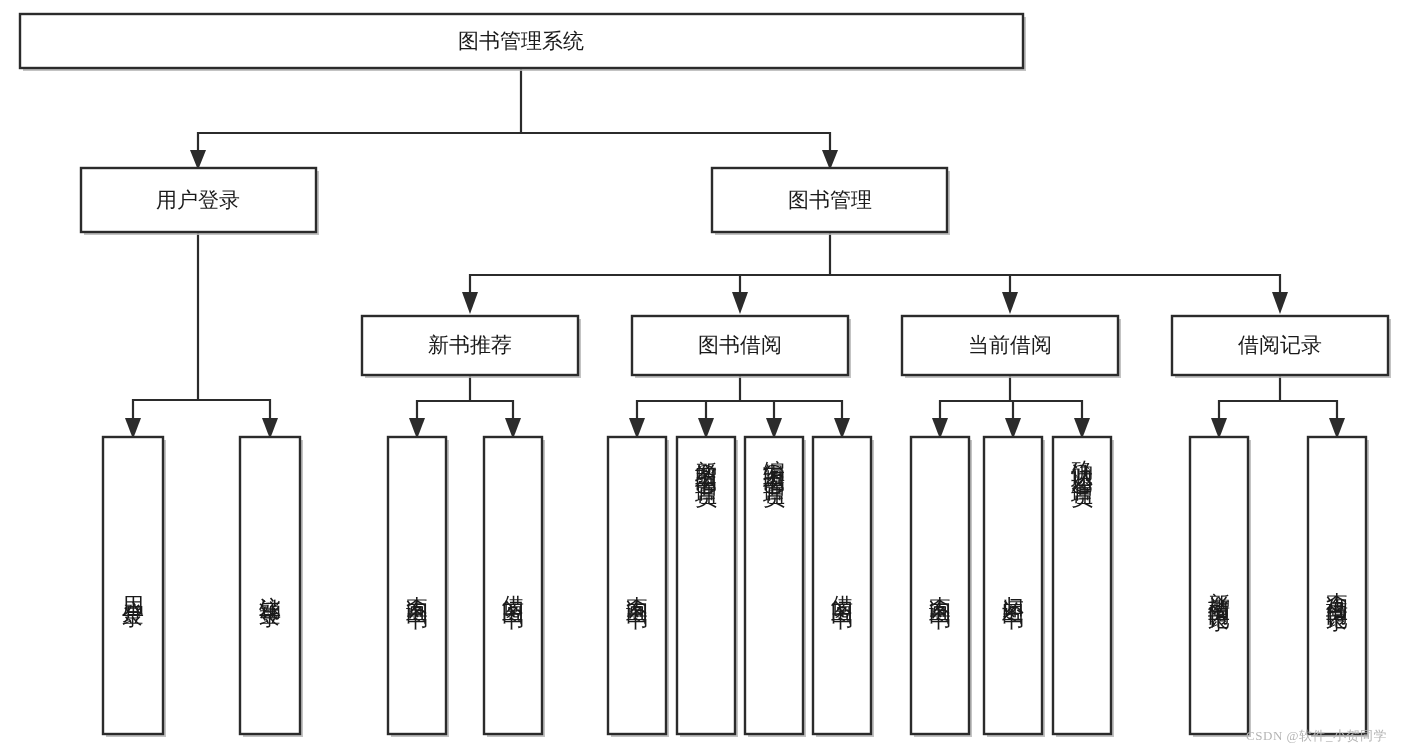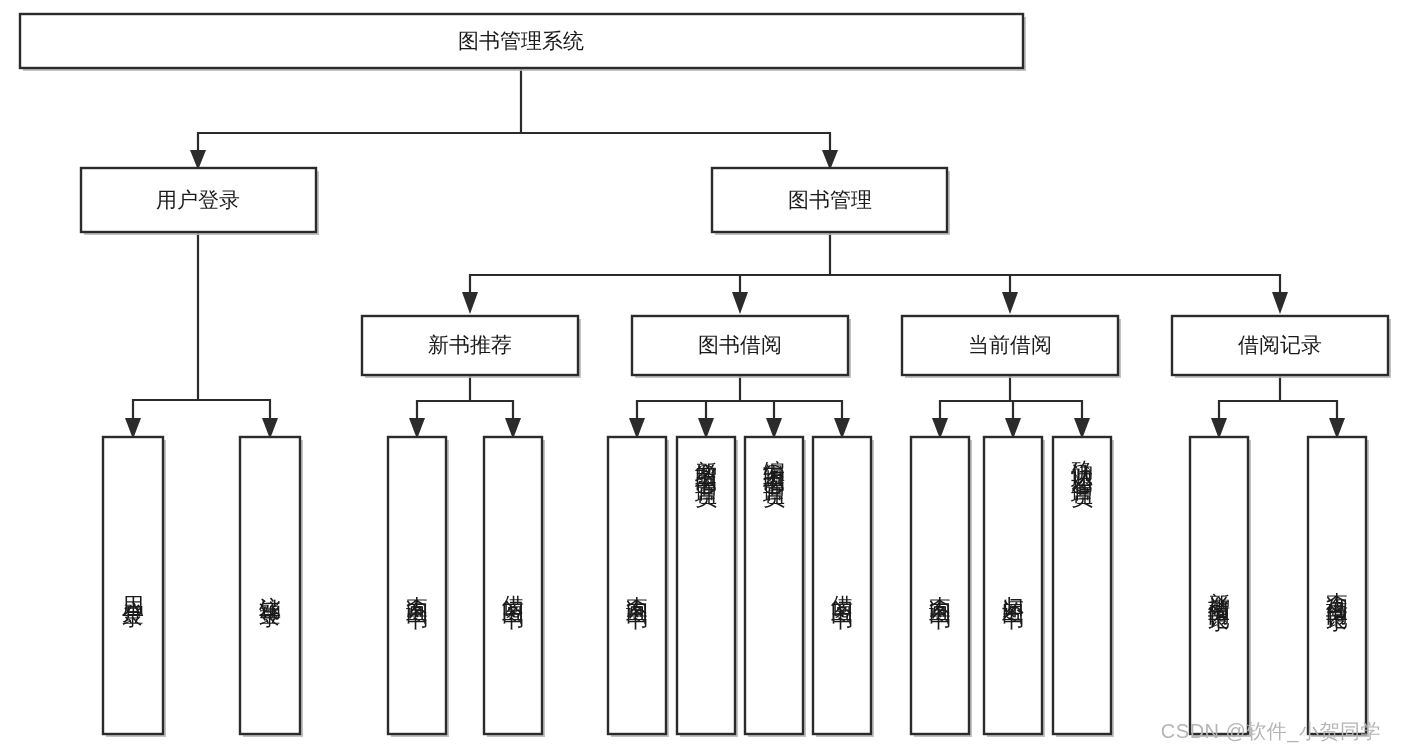--- a/index.html
+++ b/index.html
@@ -62,24 +62,24 @@
     font-size: 22px;
     line-height: 1.0;
     color: #1a1a1a;
     letter-spacing: 4px;
     white-space: nowrap;
     pointer-events: none;
     text-align: center;
   }
   .watermark {
     position: absolute;
-    right: 24px;
+    right: 18px;
     bottom: 2px;
-    font-family: Liberation Sans, sans-serif;
-    font-size: 20px;
+    font-family: Liberation Serif, serif;
+    font-size: 13px;
     color: #b5b5b5;
     letter-spacing: 0.5px;
     white-space: nowrap;
   }
 </style>
 </head>
 <body>
 
 <div id="diagram-root">
 

